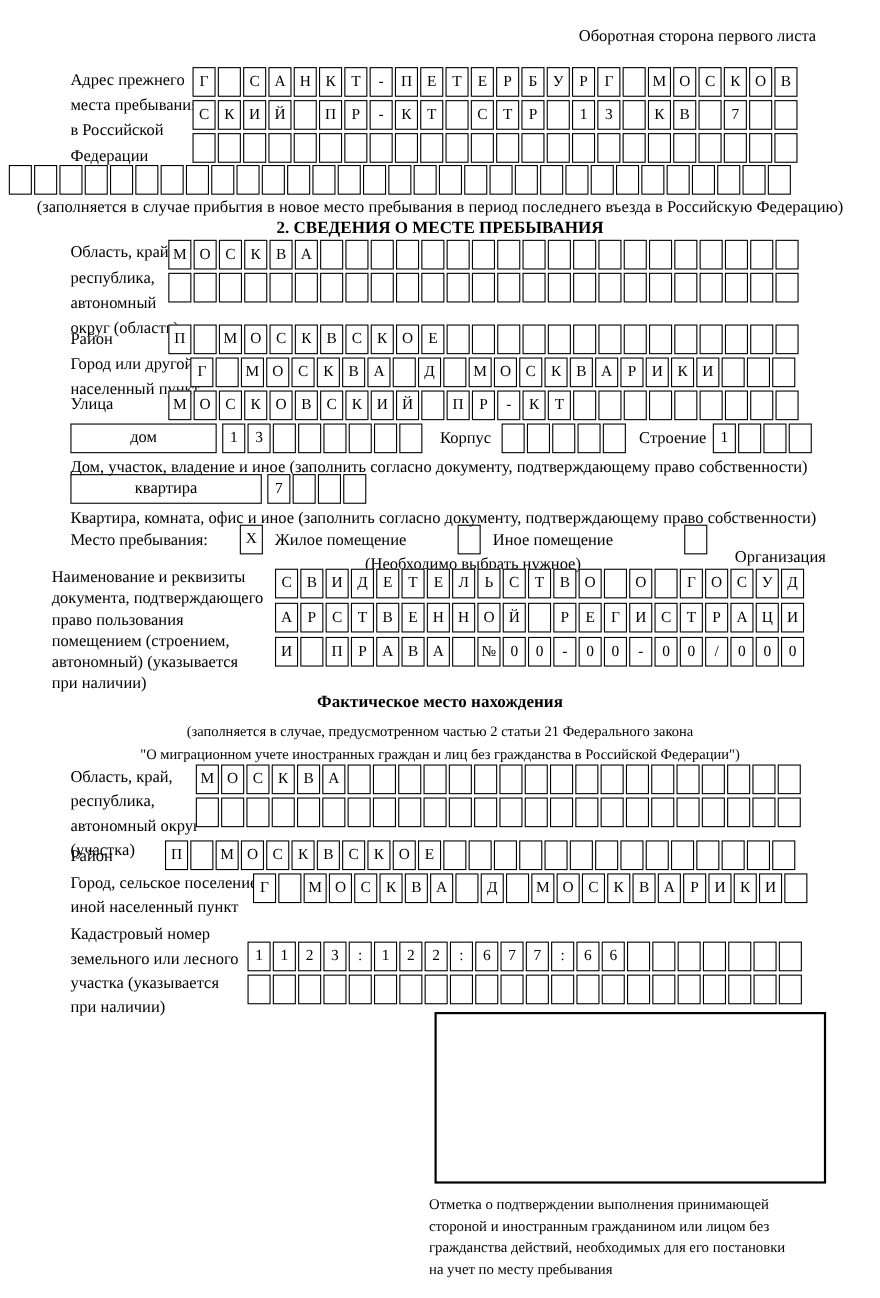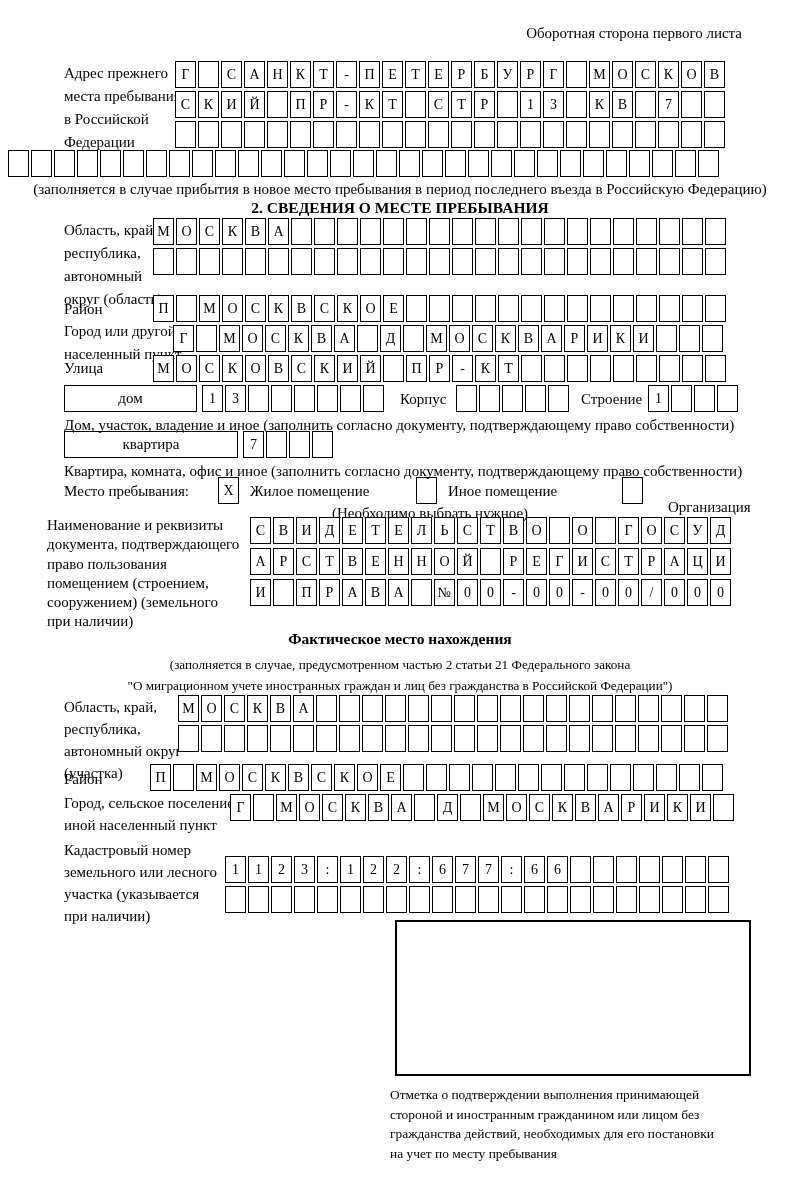--- a/index.html
+++ b/index.html
@@ -341,21 +341,21 @@
   <div class="abs lbl" style="left:448px;top:480px;">Иное помещение</div>
   <div class="abs chk" style="left:622px;top:477px;"></div>
   <div class="abs lbl" style="left:668px;top:496px;">Организация</div>
   <div class="abs note" style="left:230px;top:505px;width:400px;text-align:center;">(Необходимо выбрать нужное)</div>
 
   <div class="abs lbl lines" style="left:47px;top:516px;line-height:19.3px;">
       <div class="line">Наименование и реквизиты</div>
       <div class="line">документа, подтверждающего</div>
       <div class="line">право пользования</div>
       <div class="line">помещением (строением,</div>
-      <div class="line">сооружением) (земельного</div>
+      <div class="line">автономный) (указывается</div>
       <div class="line">при наличии)</div>
     </div>
   <div class="abs cellrow" style="left:250px;top:517px;">
       <span class="cell">С</span>
       <span class="cell">В</span>
       <span class="cell">И</span>
       <span class="cell">Д</span>
       <span class="cell">Е</span>
       <span class="cell">Т</span>
       <span class="cell">Е</span>

